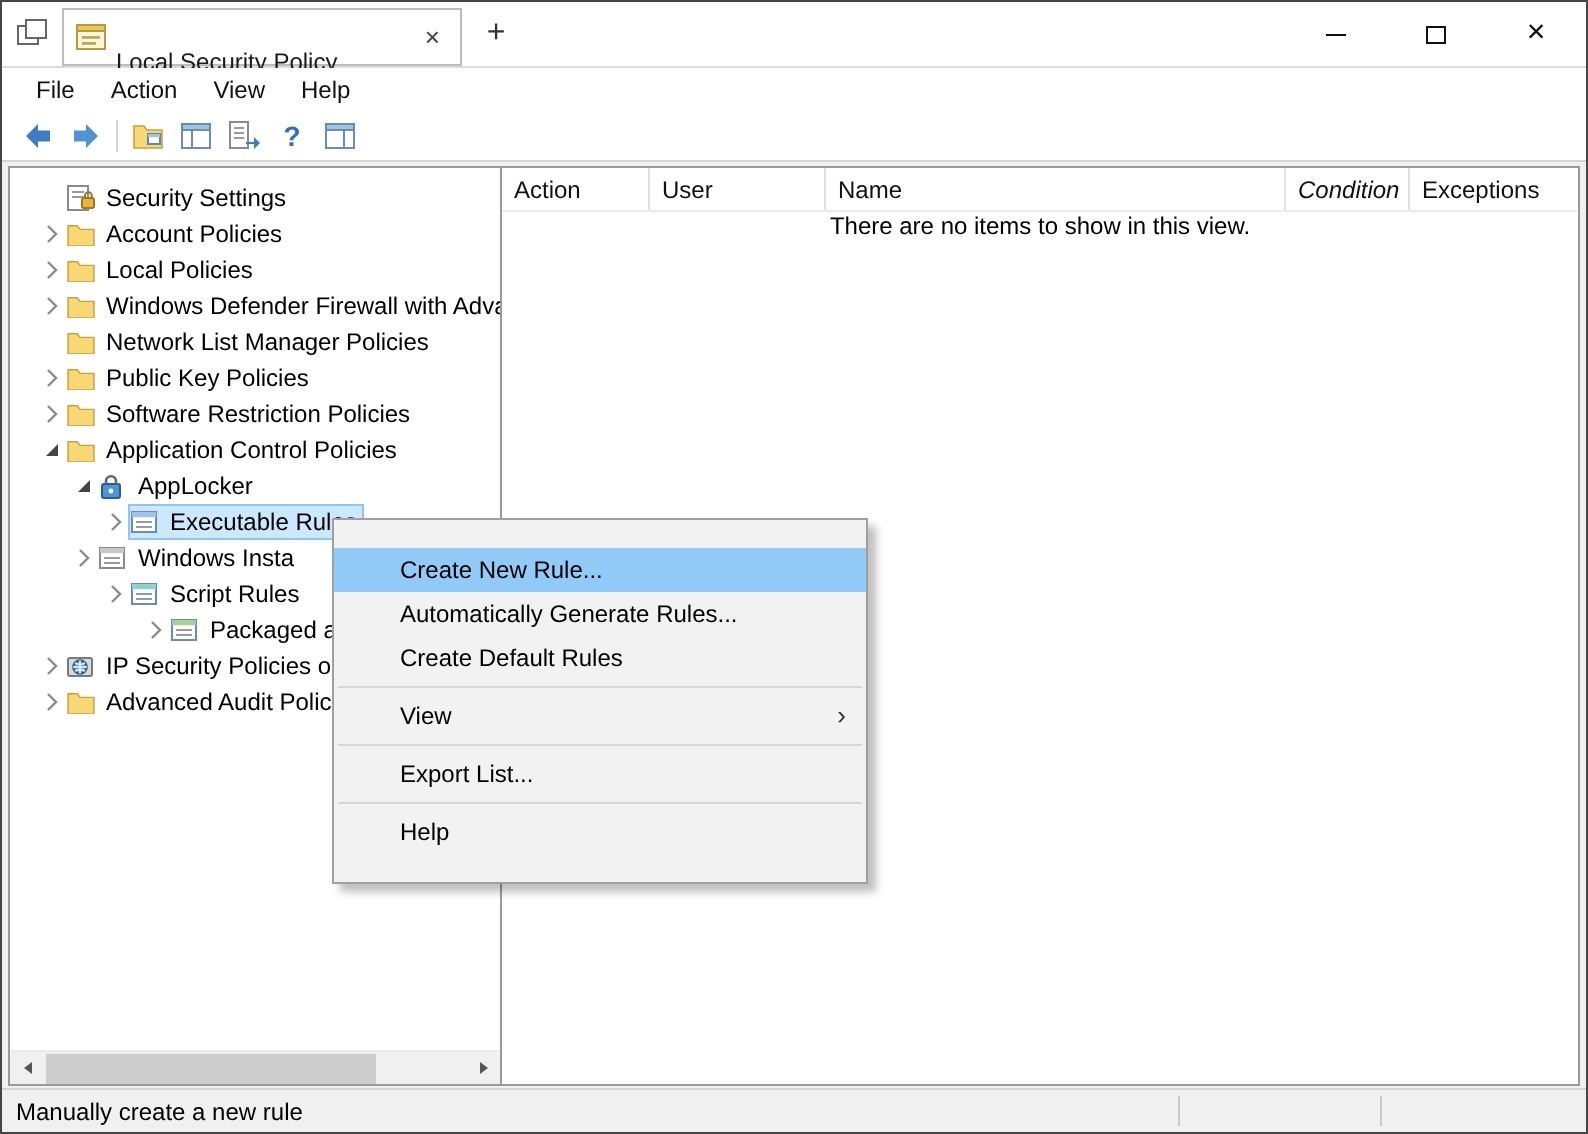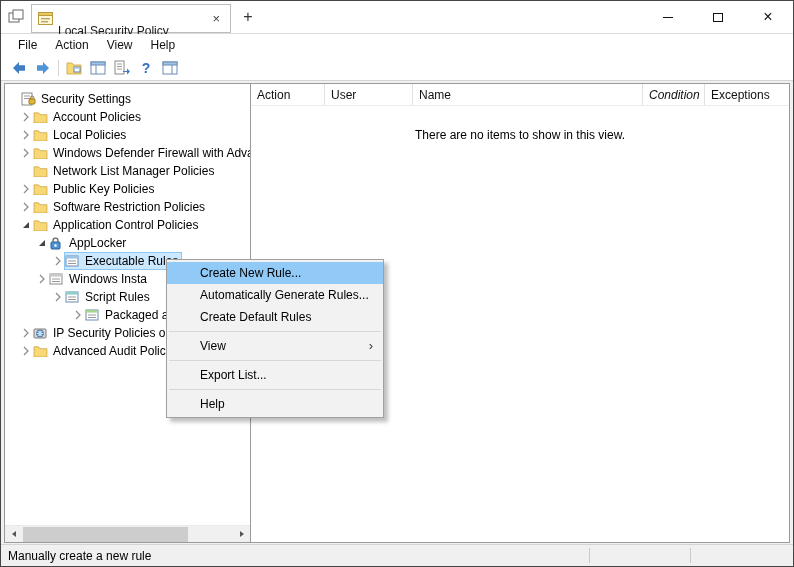--- a/index.html
+++ b/index.html
@@ -45,33 +45,33 @@
   .tlabel { padding:1px 3px; }
   .selwrap { display:flex; align-items:center; background:#cce8ff; outline:1px solid #8fc6f0; }
   
   .hdr { display:flex; height:22px; border-bottom:1px solid #ececec; }
   .hcell { font-size:12px; color:#111; padding:4px 6px 0 6px; border-right:1px solid #e2e2e2; overflow:hidden; white-space:nowrap; }
   .c-action { width:74px; flex:0 0 74px; }
   .c-user { width:88px; flex:0 0 88px; }
   .c-name { width:230px; flex:0 0 230px; }
   .c-cond { width:62px; flex:0 0 62px;font-style:italic; }
   .c-exc { flex:1 1 auto; border-right:none; }
-  .empty-text { margin-top:22px; text-align:center; font-size:12px; color:#000; }
+  .empty-text { text-align:center; font-size:12px; color:#000; }
   
   .hscroll { position:absolute; left:0; right:0; bottom:0; height:17px; background:#f0f0f0; border-top:1px solid #eaeaea; }
   .sbtn { position:absolute; top:0; width:17px; height:16px; display:flex; align-items:center; justify-content:center; }
   .sbtn.left { left:0; } .sbtn.right { right:0; }
   .sthumb { position:absolute; left:18px; top:1px; height:15px; width:165px; background:#cdcdcd; }
   
   .statusbar { height:22px; flex:0 0 22px; background:#f0f0f0; border-top:1px solid #d4d4d4; position:relative; display:flex; align-items:center; }
   .status-text { font-size:12px; color:#000; padding-left:7px; }
   .sdiv { position:absolute; top:3px; bottom:3px; width:1px; background:#c9c9c9; }
   .sdiv.one { right:203px; } .sdiv.two { right:102px; }
   
-  .ctx { position:absolute; left:165px; top:258px; width:218px; background:#f2f2f2; border:1px solid #a0a0a0; box-shadow:4px 4px 4px rgba(0,0,0,0.25); z-index:50; padding:2px 0; }
+  .ctx { position:absolute; left:165px; top:258px; width:268px; background:#f2f2f2; border:1px solid #a0a0a0; box-shadow:4px 4px 4px rgba(0,0,0,0.25); z-index:50; padding:14px 0; }
   .mi { height:22px; line-height:22px; font-size:12px; color:#000; padding-left:33px; position:relative; white-space:nowrap; }
   .mi.hl { background:#91c9f7; }
   .msep { height:1px; background:#d7d7d7; margin:3px 2px; }
   .subarrow { position:absolute; right:10px; top:0; font-size:13px; color:#333; }
 </style>
 </head>
 <body>
 
 <div class="window">
 
@@ -157,21 +157,21 @@
           <rect x="1" y="1" width="14" height="3" fill="#9fc3e7" stroke="#6b8cb5"></rect>
           <line x1="10" y1="4" x2="10" y2="13" stroke="#6b8cb5"></line>
         </svg>
     </div>
   </div>
 
   <div class="main">
 
     <div class="tree-pane">
 
-      <div class="trow" style="padding-left:2px">
+      <div class="trow" style="padding-left:14px">
         <span class="chev"></span>
         <span class="ticon">
           <svg width="15" height="14" viewBox="0 0 15 14">
               <rect x="1" y="1" width="10" height="12" fill="#fff" stroke="#8a8a8a"></rect>
               <line x1="3" y1="4" x2="9" y2="4" stroke="#9a9a9a"></line>
               <line x1="3" y1="6.5" x2="9" y2="6.5" stroke="#9a9a9a"></line>
               <rect x="8" y="7" width="6" height="5" rx="1" fill="#e9b63c" stroke="#9a7a1e"></rect>
               <path d="M9.5 7 V5.8 a1.7 1.7 0 0 1 3.4 0 V7" fill="none" stroke="#9a7a1e"></path>
             </svg>
         </span>

